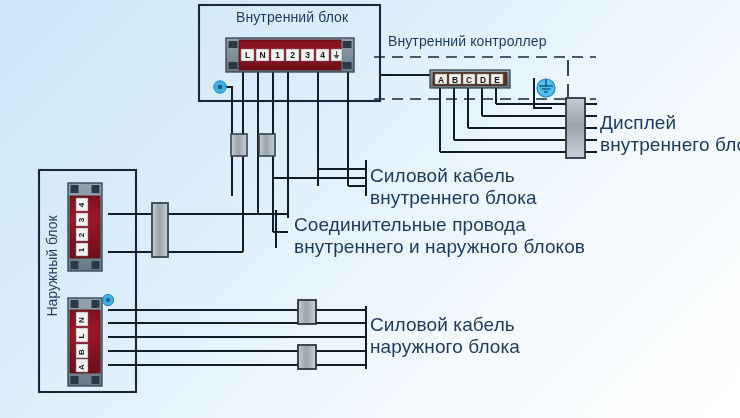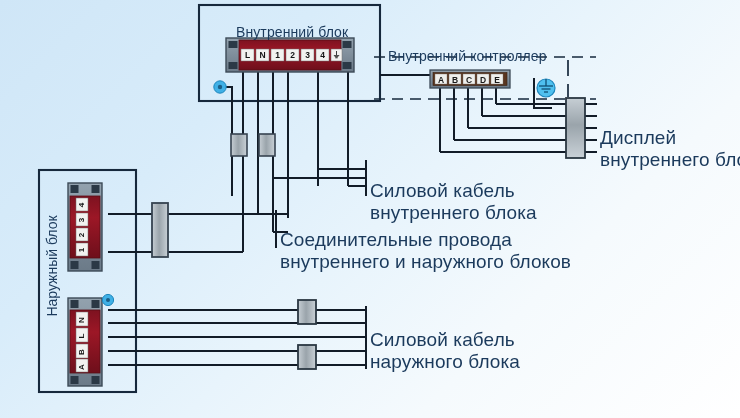--- a/index.html
+++ b/index.html
@@ -15,30 +15,29 @@
   }
   .svgroot{position:absolute;inset:0;width:740px;height:418px;}
 
   .lbl{
     position:absolute;
     color:#1b3a5c;
     font-family:"Liberation Sans", sans-serif;
     white-space:pre;
     line-height:1.18;
     letter-spacing:0.1px;
-    margin-top:15px;
   }
   .lbl-md{font-size:19px;}
   .lbl-unit{font-size:14px;}
 
   #indoor-title{left:236px;top:9px;}
   #ctrl-title{left:388px;top:33px;}
   #display-label{left:600px;top:112px;}
   #indoor-power-label{left:370px;top:165px;}
-  #connect-label{left:280px;top:214px;}
+  #connect-label{left:294px;top:214px;}
   #outdoor-power-label{left:370px;top:314px;}
 
   #outdoor-title{
     position:absolute;left:-8px;top:258px;
     width:120px;text-align:center;
     transform:rotate(-90deg);
     transform-origin:center center;
     font-size:14px;color:#1b3a5c;
     font-family:"Liberation Sans", sans-serif;
     white-space:pre;

